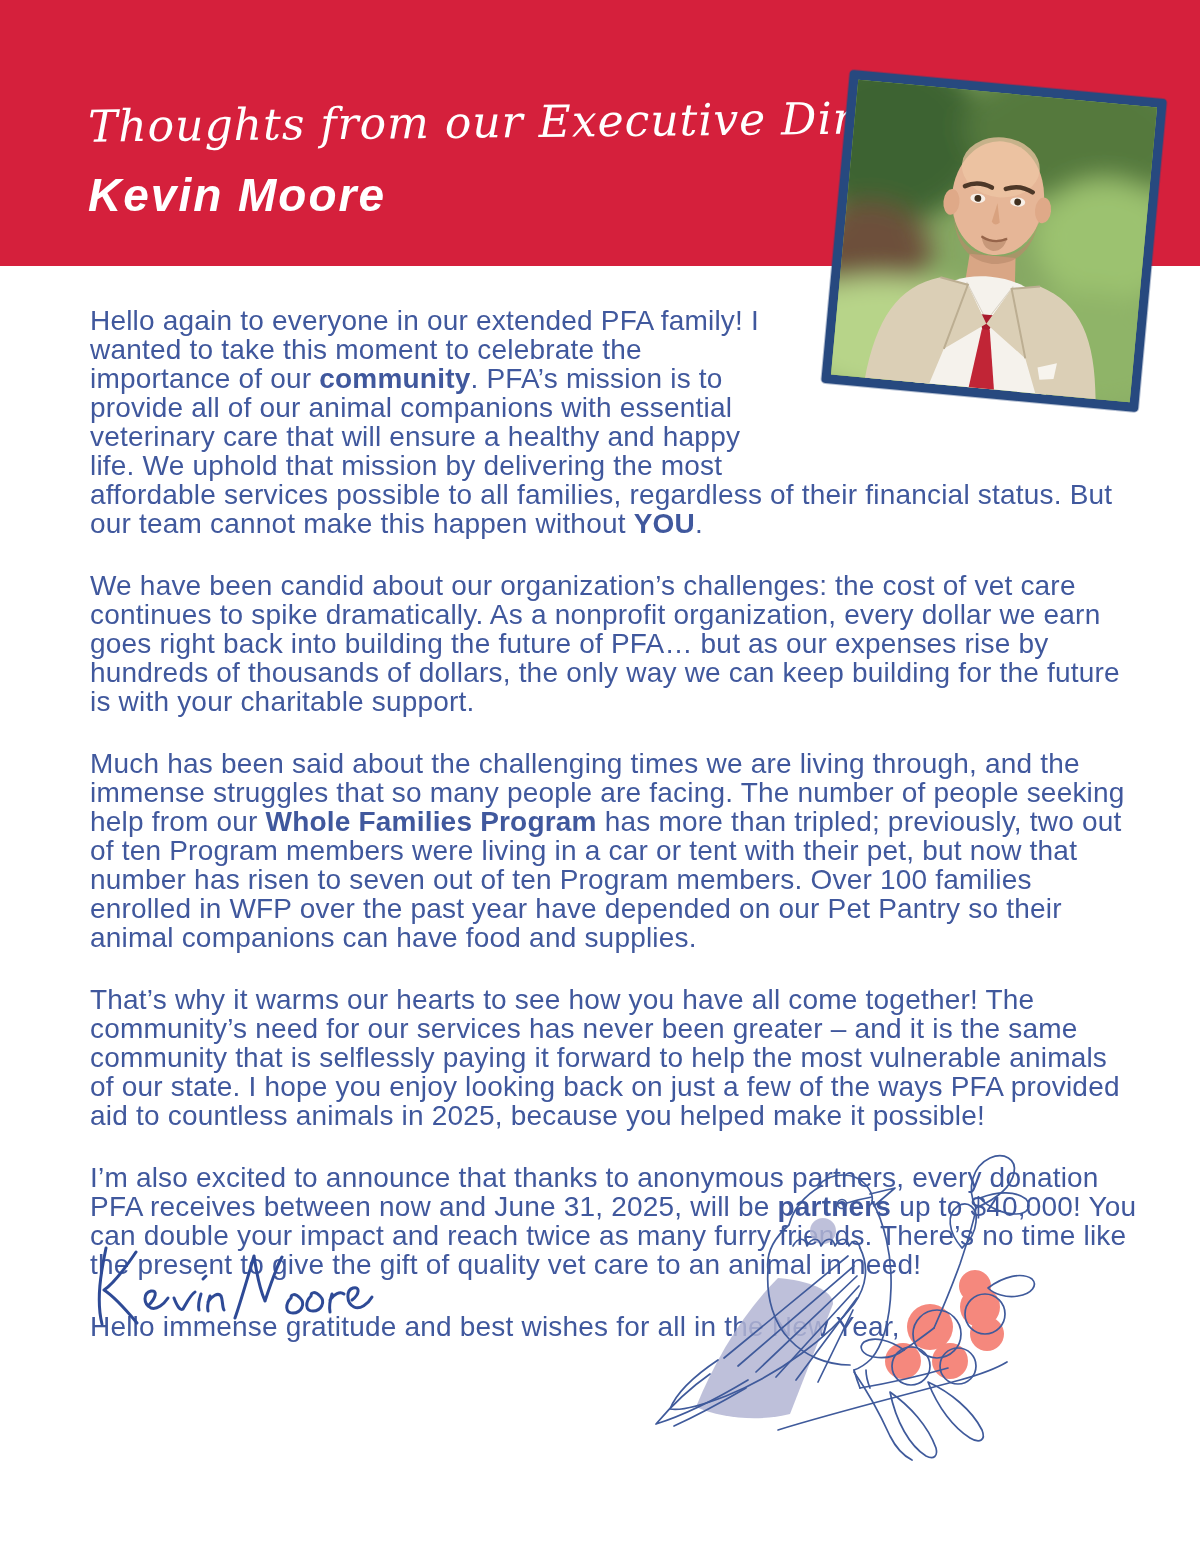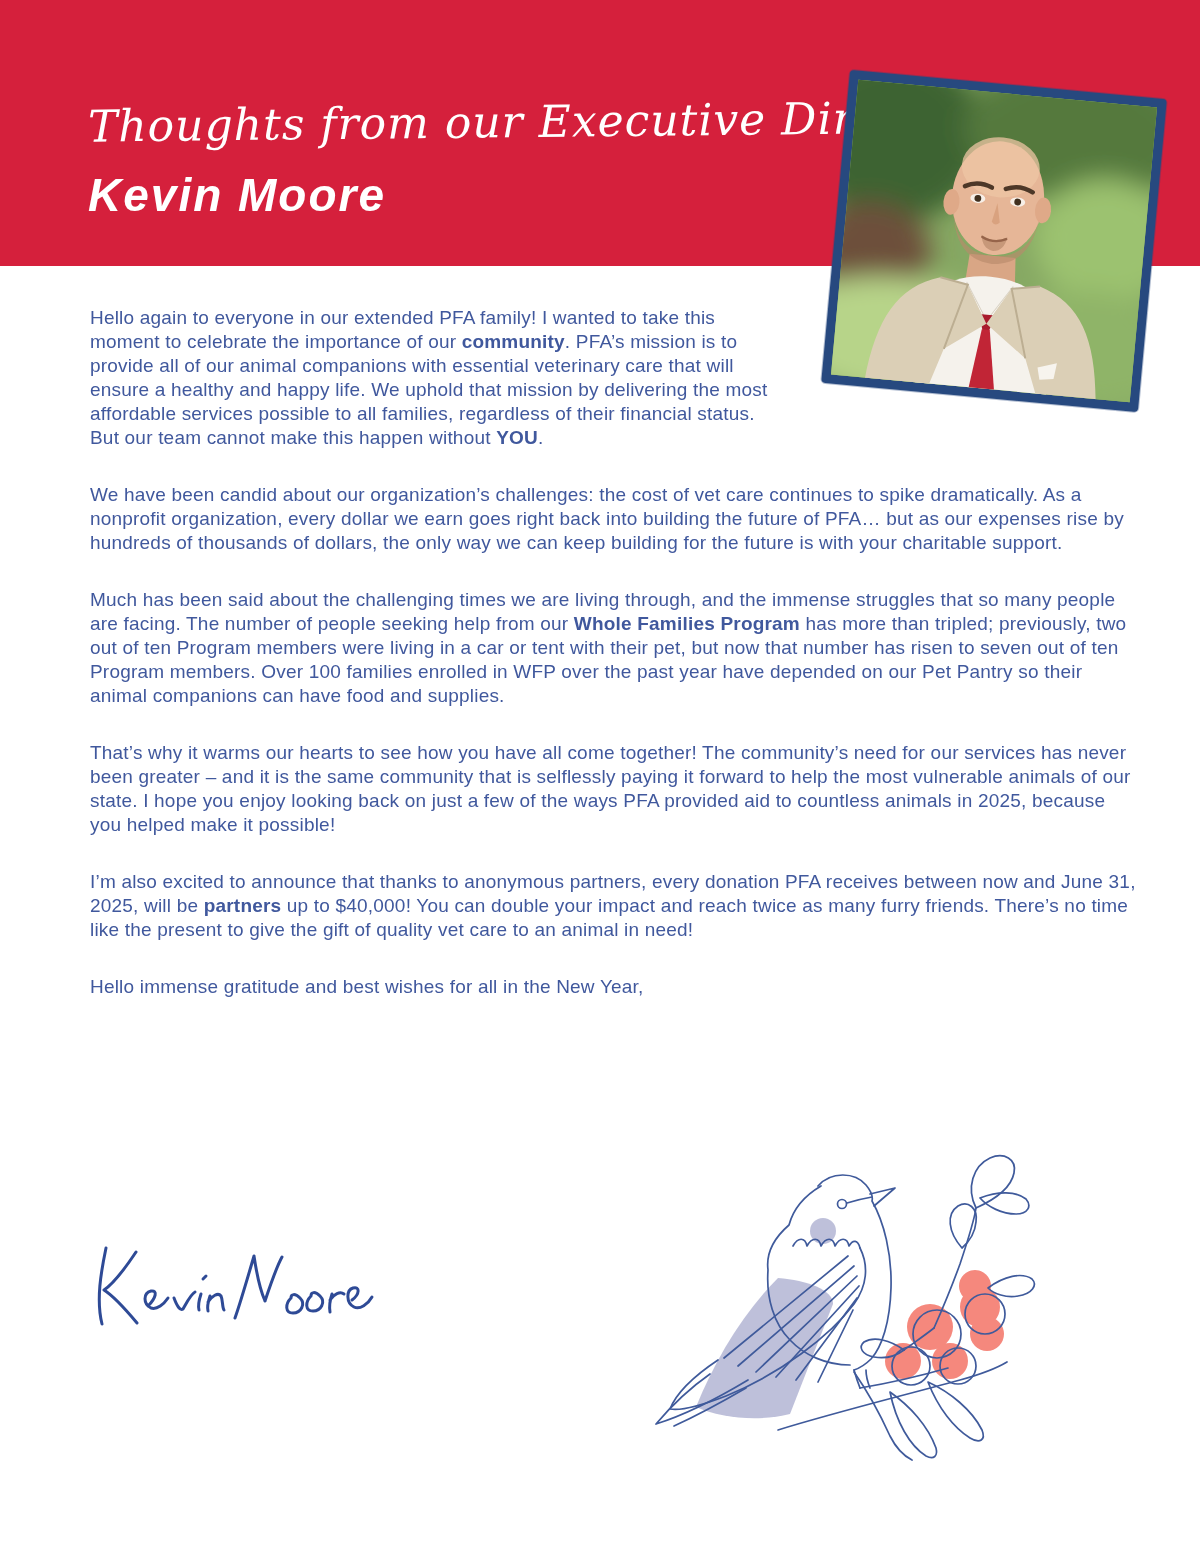--- a/index.html
+++ b/index.html
@@ -24,21 +24,21 @@
     position:absolute;left:835px;top:84px;width:318px;height:314px;
     transform:rotate(5.3deg);box-sizing:border-box;
     border:9px solid var(--frame-navy,#27497f);
     border-radius:4px;background:#86a863;
     box-shadow:0 0 0 1px rgba(39,73,127,.35);
   }
   .photo-frame svg{display:block;width:100%;height:100%;}
   
   .letter{
     position:absolute;left:90px;top:306px;width:1048px;
-    font-size:19px;line-height:24px;letter-spacing:.2px;
+    font-size:28px;line-height:29px;letter-spacing:.2px;
     color:var(--text-blue,#40589d);
   }
   .photo-spacer{float:right;width:350px;height:152px;}
   .letter p{margin:0 0 33px;}
   .letter .b{font-weight:700;}
   .closing{margin-top:46px;}
   
   .signature{position:absolute;left:82px;top:1236px;width:300px;height:100px;}
   .signature svg{display:block;width:100%;height:100%;}
   .sig-stroke{fill:none;stroke:var(--ink-blue,#2e4a96);stroke-width:3;stroke-linecap:round;stroke-linejoin:round;}

